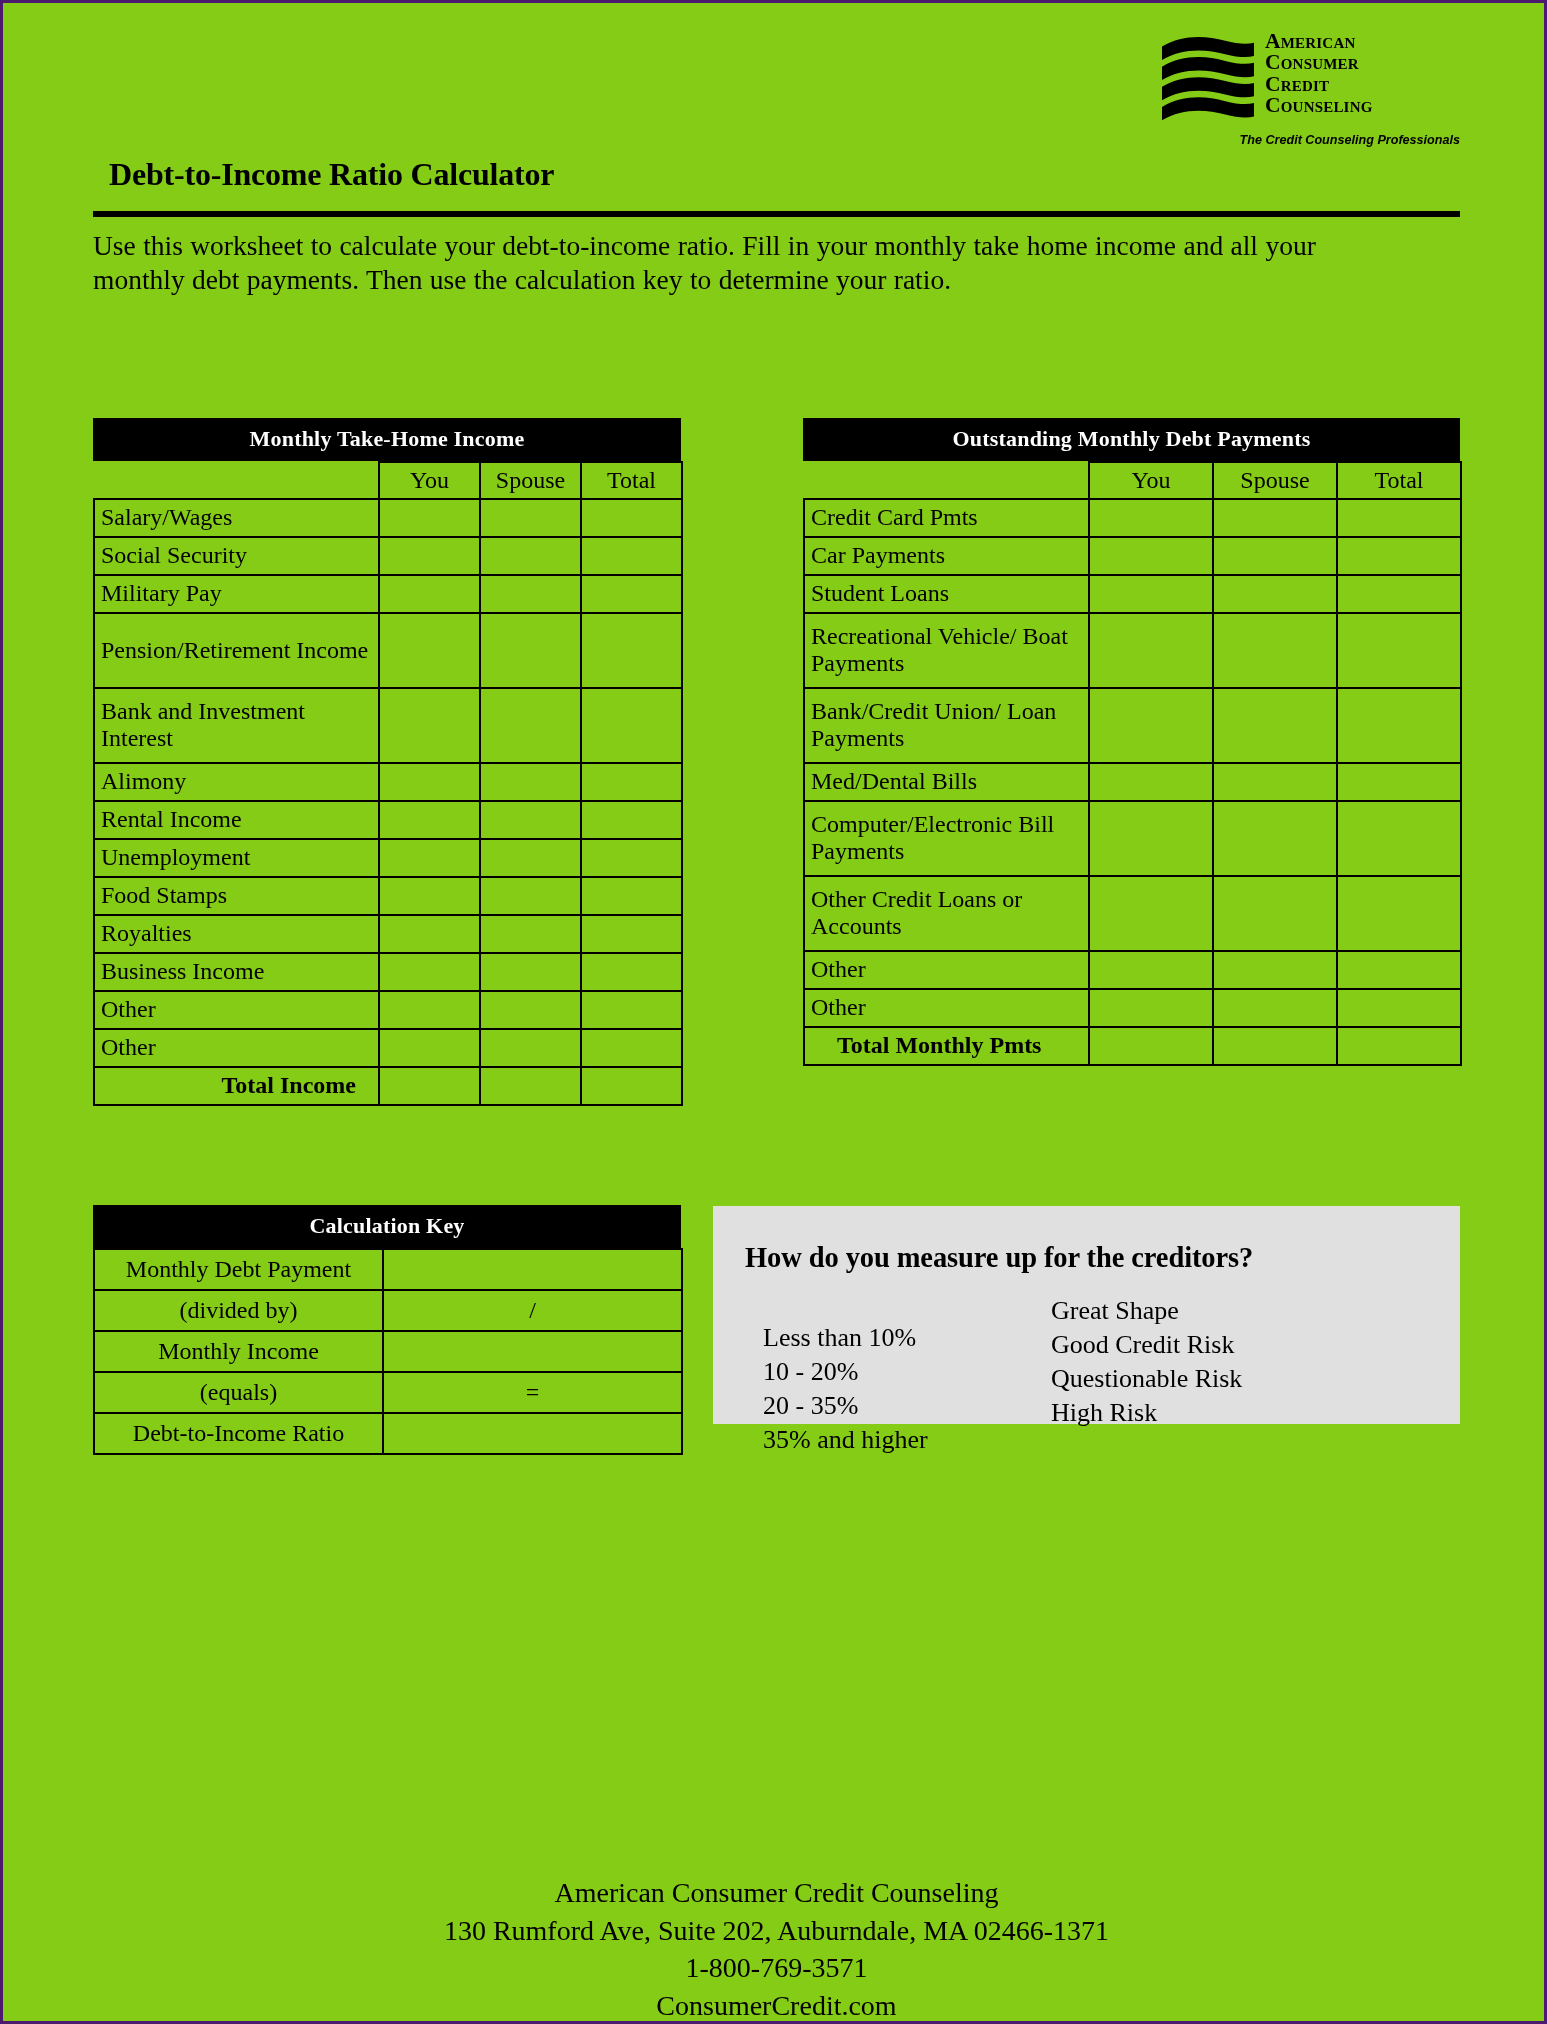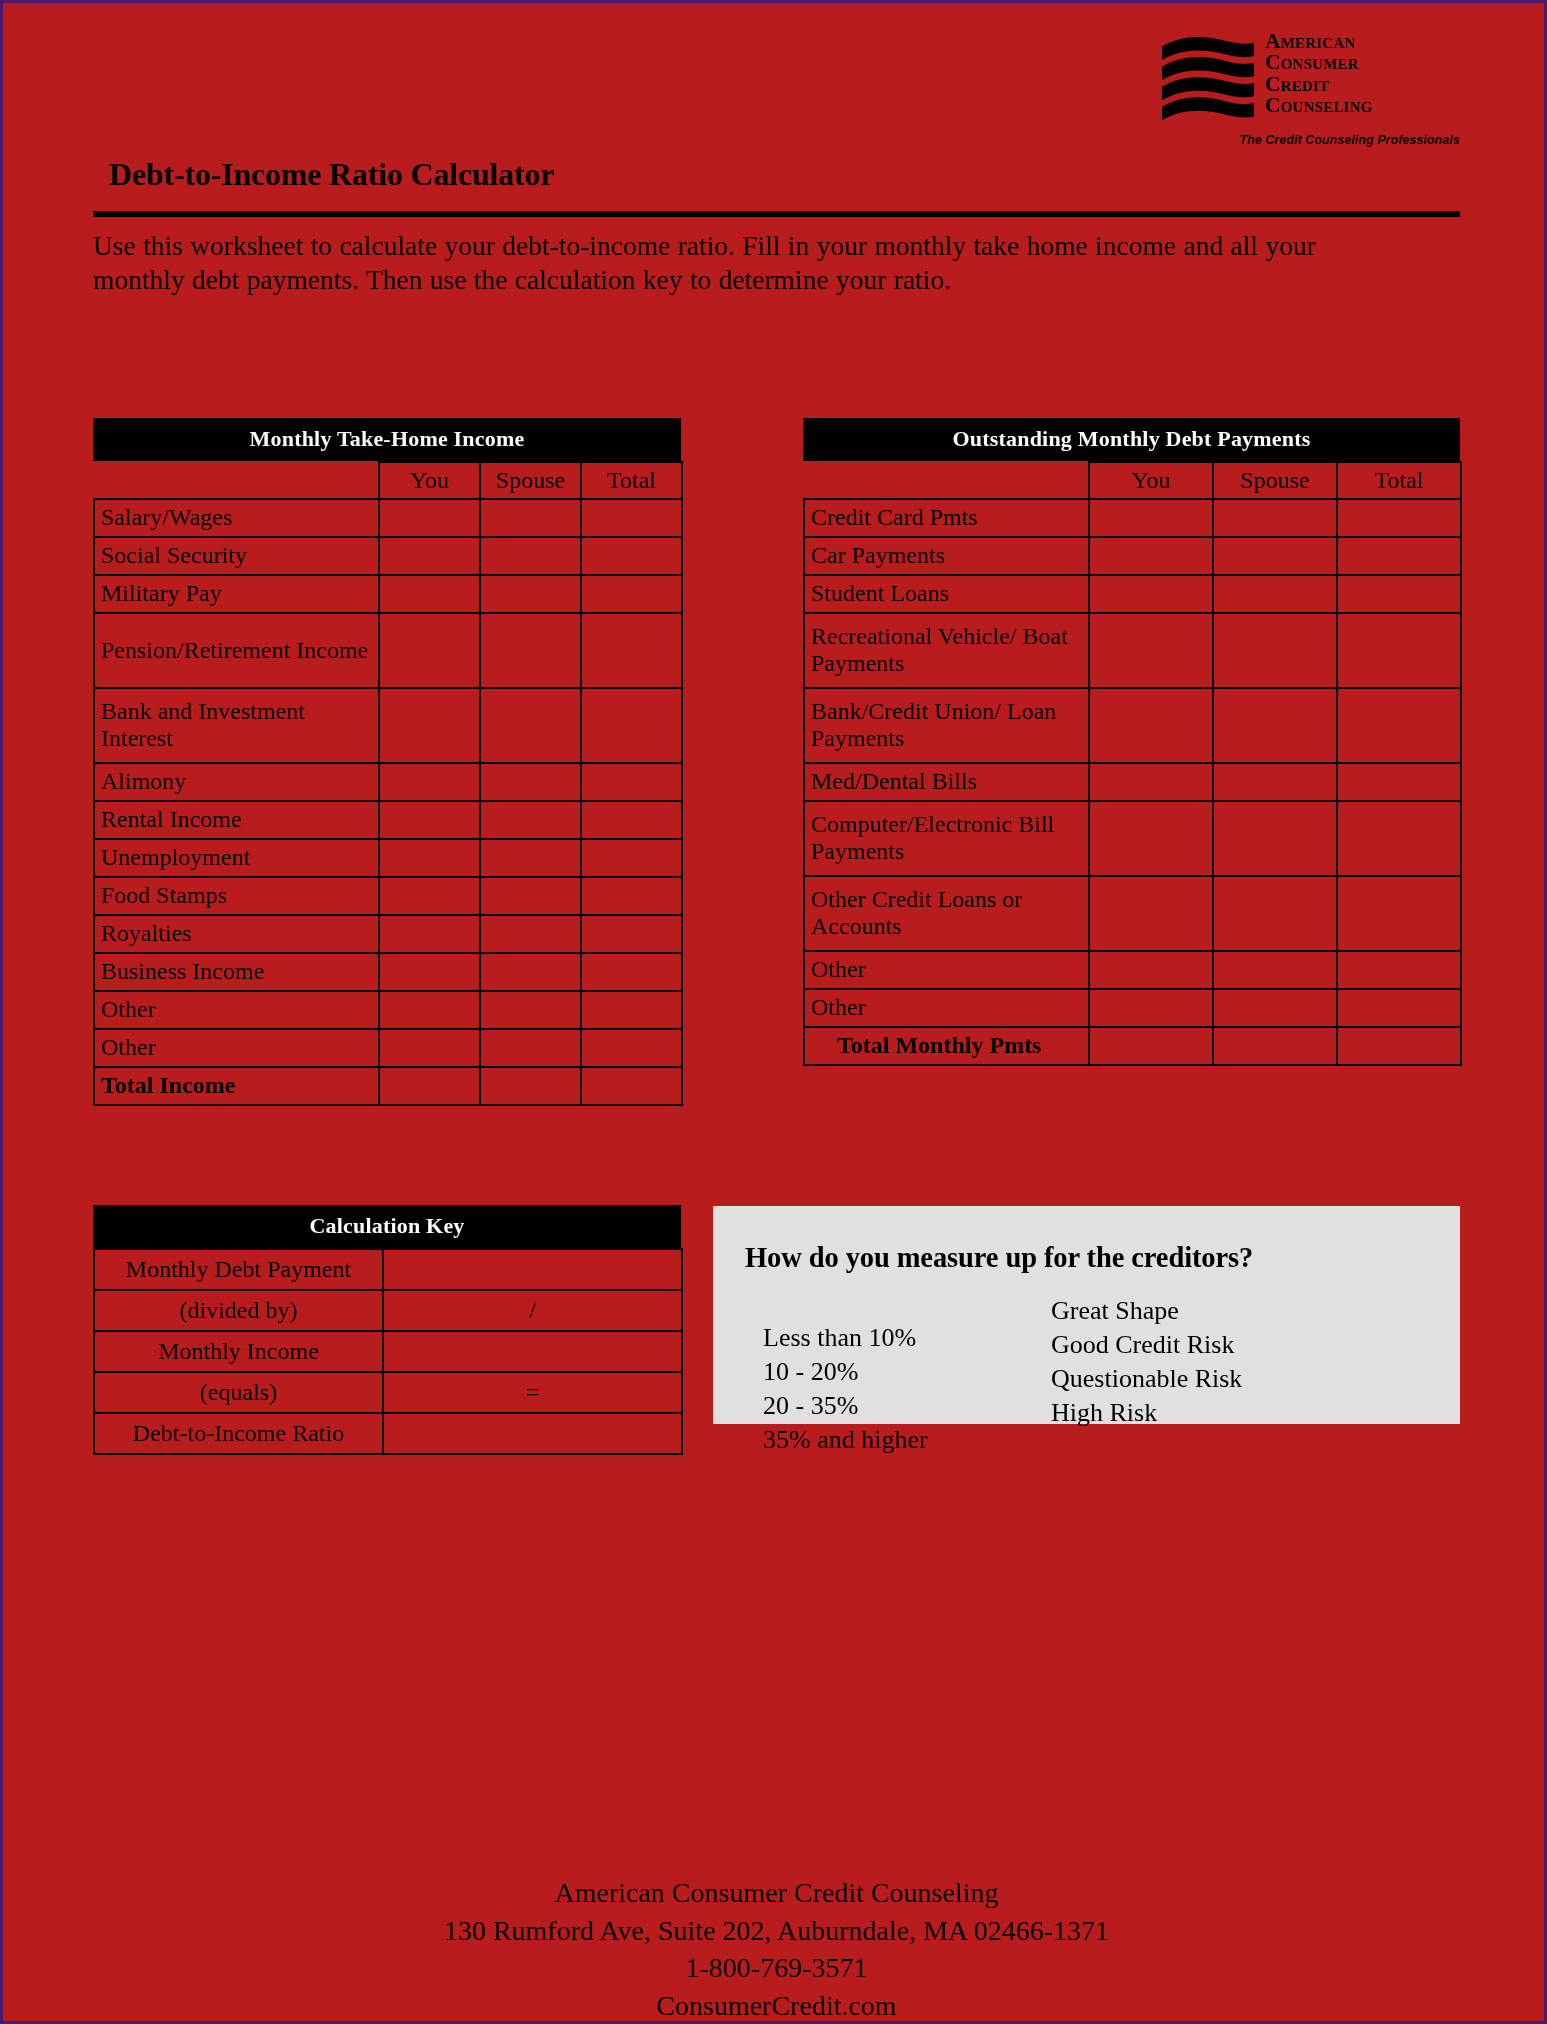--- a/index.html
+++ b/index.html
@@ -16,21 +16,21 @@
     overflow: hidden;
     position: relative;
   }
   .page {
     position: absolute;
     left: 0; top: 0;
     width: 1547px;
     height: 2024px;
     box-sizing: border-box;
     border: 3px solid #4b1a6f;
-    background: #b91c1c;
+    background: #84cc16;
   }
   .inner {
     position: absolute;
     left: 90px;
     top: 0;
     width: 1367px;
     height: 2024px;
   }
 
   
@@ -143,21 +143,21 @@
   }
   table.grid tr.cols td {
     text-align: center;
     height: 30px;
     font-size: 24px;
   }
   table.grid td.two {
     height: 68px;
   }
   table.grid td.total-r {
-    text-align: left;
+    text-align: right;
     font-weight: bold;
     padding-right: 22px;
   }
   table.grid td.total-l {
     text-align: left;
     font-weight: bold;
     padding-left: 32px;
   }
 
   

